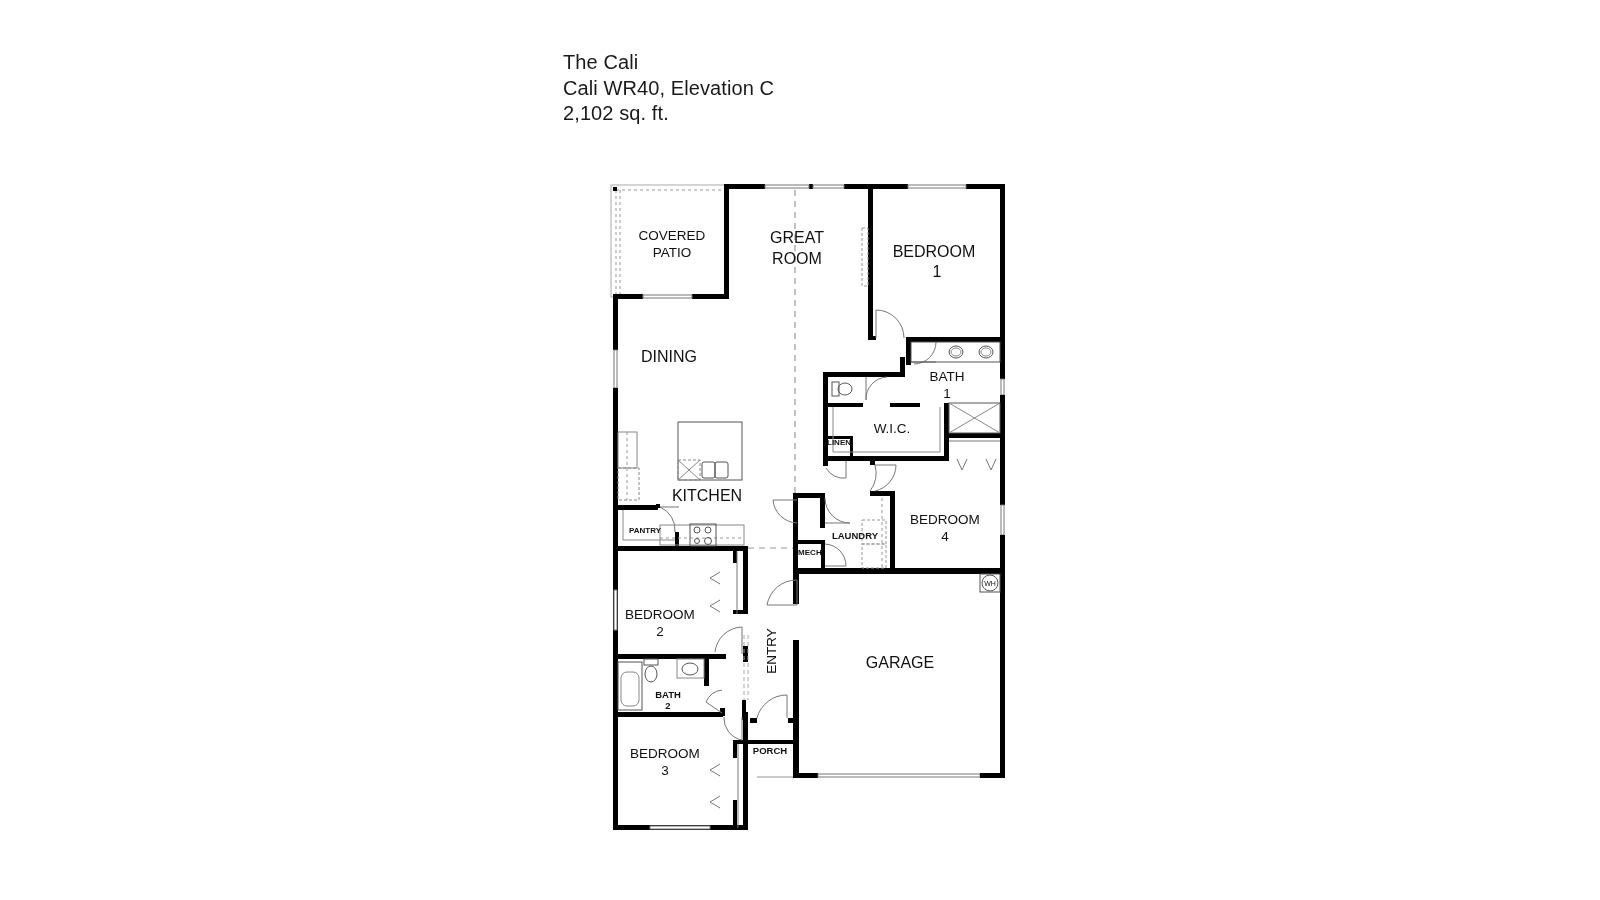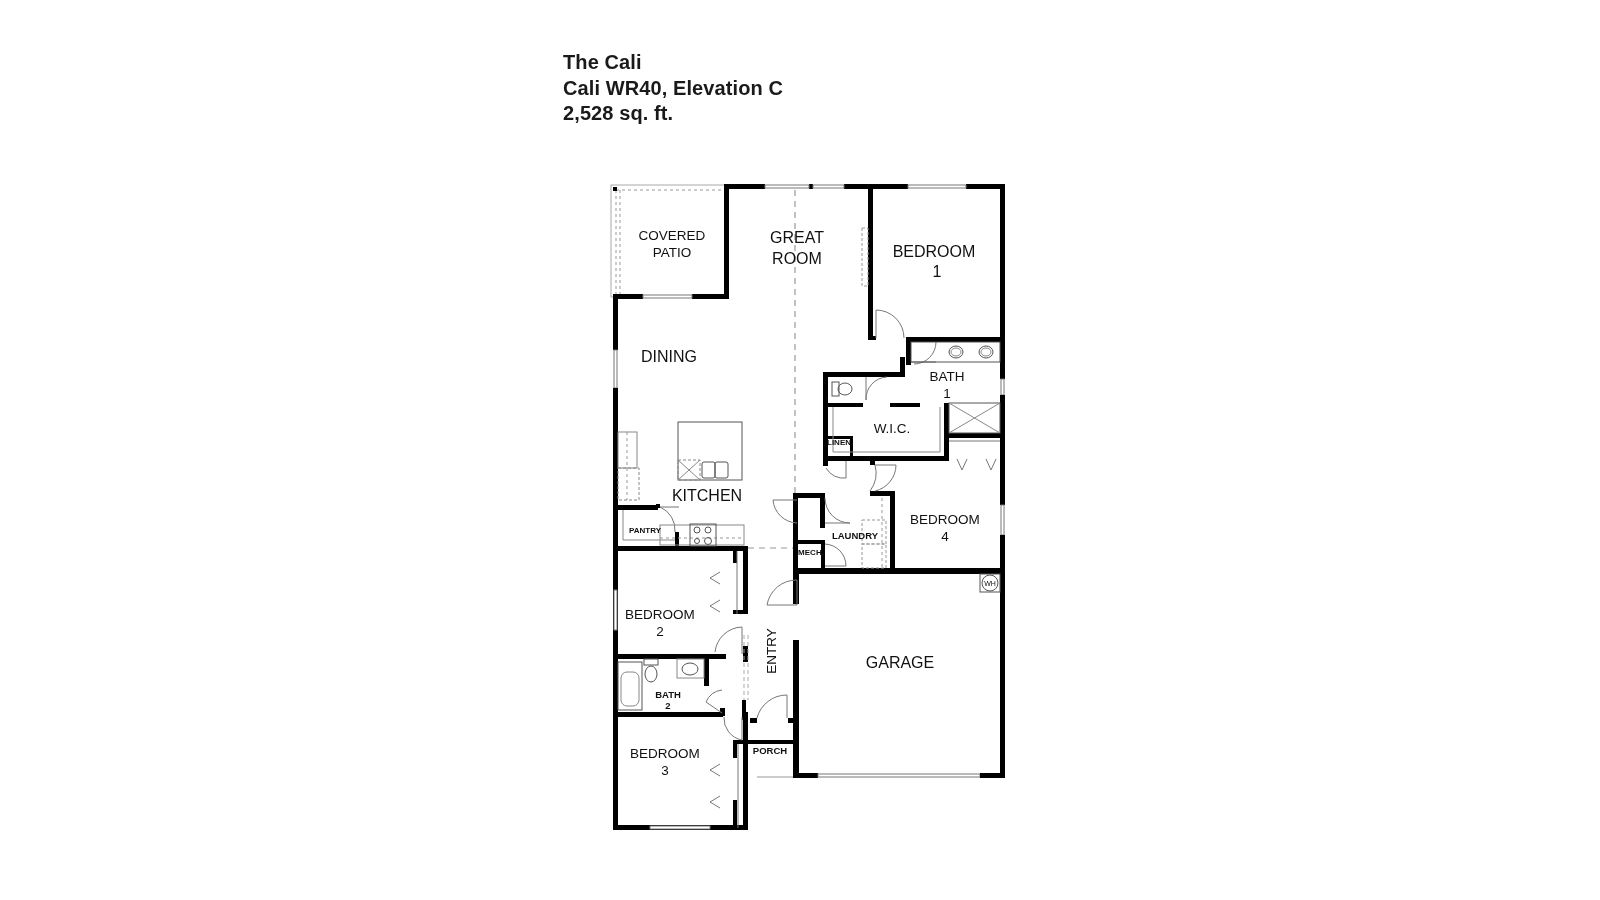--- a/index.html
+++ b/index.html
@@ -1,40 +1,40 @@
 <!DOCTYPE html>
 <html><head>
   <meta charset="utf-8">
   <style>
     html, body { margin: 0; padding: 0; background: #ffffff; }
     body { width: 1600px; height: 900px; position: relative; overflow: hidden;
            font-family: "Liberation Sans", "DejaVu Sans", sans-serif; color: #111; }
     .title-block { position: absolute; left: 563px; top: 50px; font-size: 20px; line-height: 25.5px;
-                   color: #1a1a1a; letter-spacing: 0.1px; font-weight: bold; }
+                   color: #1a1a1a; letter-spacing: 0.1px; }
     .title-block div { white-space: nowrap; }
     svg.plan { position: absolute; left: 0; top: 0; }
     .lbl { font-family: "Liberation Sans", "DejaVu Sans", sans-serif; fill: #111; text-anchor: middle; }
     .lbl-lg { font-size: 16px; }
     .lbl-md { font-size: 13.5px; }
     .lbl-sm { font-size: 9.5px; font-weight: bold; }
     .lbl-xs { font-size: 8px; font-weight: bold; }
     .wall { fill: #000; }
     .thin { stroke: #555; stroke-width: 1; fill: none; }
     .thin-l { stroke: #888; stroke-width: 1; fill: none; }
     .dash { stroke: #999; stroke-width: 1.2; fill: none; stroke-dasharray: 6 5; }
     .dash-s { stroke: #999; stroke-width: 1; fill: none; stroke-dasharray: 3 3; }
     .win { fill: #fff; stroke: #777; stroke-width: 1; }
   </style>
 </head>
 <body>
 
 <div class="title-block">
   <div>The Cali</div>
   <div>Cali WR40, Elevation C</div>
-  <div>2,528 sq. ft.</div>
+  <div>2,102 sq. ft.</div>
 </div>
 
 <svg class="plan" width="1600" height="900" viewBox="0 0 1600 900">
 
   <g>
     <rect x="611" y="185" width="115" height="112" fill="none" stroke="#aaa" stroke-width="1"></rect>
     <line x1="616" y1="190" x2="724" y2="190" class="dash-s"></line>
     <line x1="616" y1="190" x2="616" y2="296" class="dash-s"></line>
     <line x1="620" y1="190" x2="620" y2="296" class="dash-s"></line>
     <rect x="613" y="187" width="4" height="4" class="wall"></rect>

